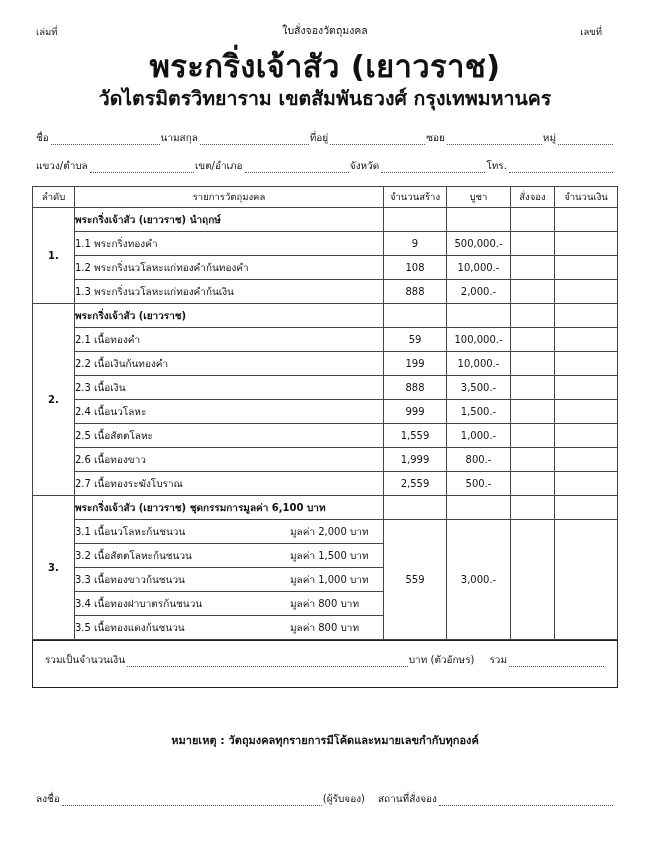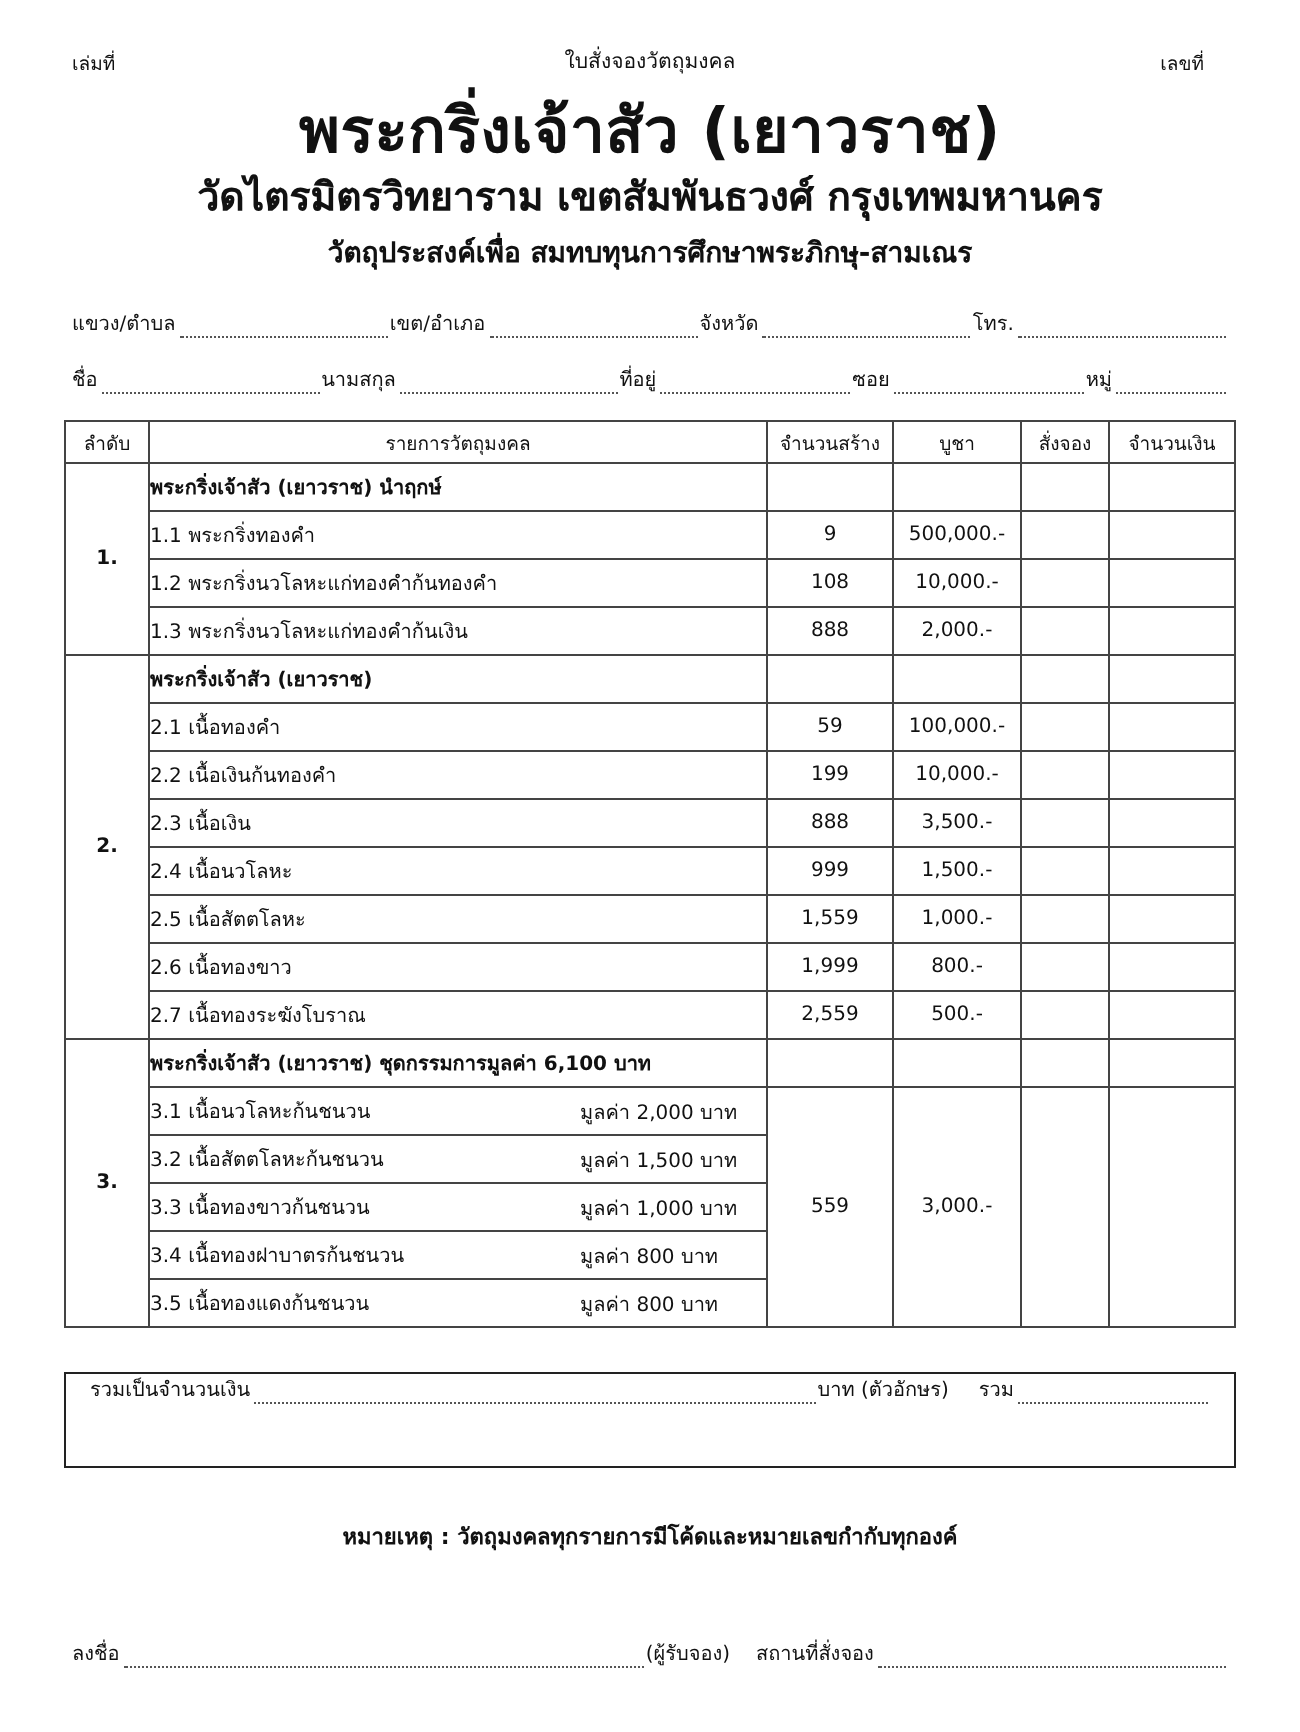--- a/index.html
+++ b/index.html
@@ -158,41 +158,41 @@
   }
   td.num {
     text-align: center;
     font-size: 10.5px;
   }
   td.blank { }
 
   
   .total-box {
     border: 1.6px solid #222;
-    margin-top: 22px;
+    margin-top: 0;
     height: 48px;
     box-sizing: border-box;
     display: flex;
-    align-items: flex-start;
+    align-items: center;
     padding: 0 12px 9px 12px;
   }
   .total-line {
     display: flex;
     align-items: flex-end;
     width: 100%;
     font-size: 10px;
     white-space: nowrap;
   }
 
   
   .note {
     text-align: center;
     font-size: 11px;
     font-weight: bold;
-    margin-top: 25px;
+    margin-top: 43px;
   }
 
   
   .sign-row {
     display: flex;
     align-items: flex-end;
     margin-top: 42px;
     padding: 0 4px;
     font-size: 10px;
     white-space: nowrap;
@@ -217,44 +217,43 @@
 <div class="page">
 
   <div class="meta-row">
     <span class="meta-left">เล่มที่</span>
     <span class="meta-center">ใบสั่งจองวัตถุมงคล</span>
     <span class="meta-right">เลขที่</span>
   </div>
 
   <div class="title-main">พระกริ่งเจ้าสัว (เยาวราช)</div>
   <div class="title-sub1">วัดไตรมิตรวิทยาราม  เขตสัมพันธวงศ์  กรุงเทพมหานคร</div>
-  <div class="title-sub2">วัตถุประสงค์เพื่อ  สมทบทุนการศึกษาพระภิกษุ-สามเณร</div>
 
   <div class="field-block">
-    <div class="field-line">
-      <span class="fl-label">แขวง/ตำบล</span>
-      <span class="dots"></span>
-      <span class="fl-label">เขต/อำเภอ</span>
-      <span class="dots"></span>
-      <span class="fl-label">จังหวัด</span>
-      <span class="dots"></span>
-      <span class="fl-label">โทร.</span>
-      <span class="dots"></span>
-    </div>
     <div class="field-line">
       <span class="fl-label">ชื่อ</span>
       <span class="dots"></span>
       <span class="fl-label">นามสกุล</span>
       <span class="dots"></span>
       <span class="fl-label">ที่อยู่</span>
       <span class="dots w-md"></span>
       <span class="fl-label">ซอย</span>
       <span class="dots w-md"></span>
       <span class="fl-label">หมู่</span>
       <span class="dots w-sm"></span>
+    </div>
+    <div class="field-line">
+      <span class="fl-label">แขวง/ตำบล</span>
+      <span class="dots"></span>
+      <span class="fl-label">เขต/อำเภอ</span>
+      <span class="dots"></span>
+      <span class="fl-label">จังหวัด</span>
+      <span class="dots"></span>
+      <span class="fl-label">โทร.</span>
+      <span class="dots"></span>
     </div>
   </div>
 
   <table class="items">
     <colgroup>
       <col class="c-no">
         <col class="c-desc">
         <col class="c-made">
       <col class="c-price">
         <col class="c-order">

